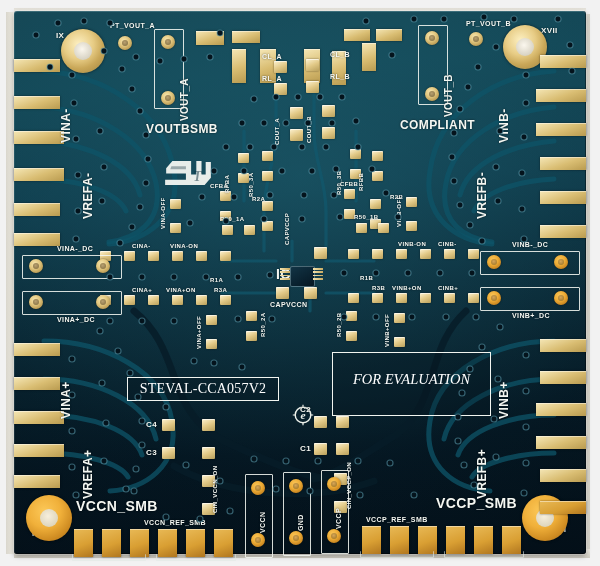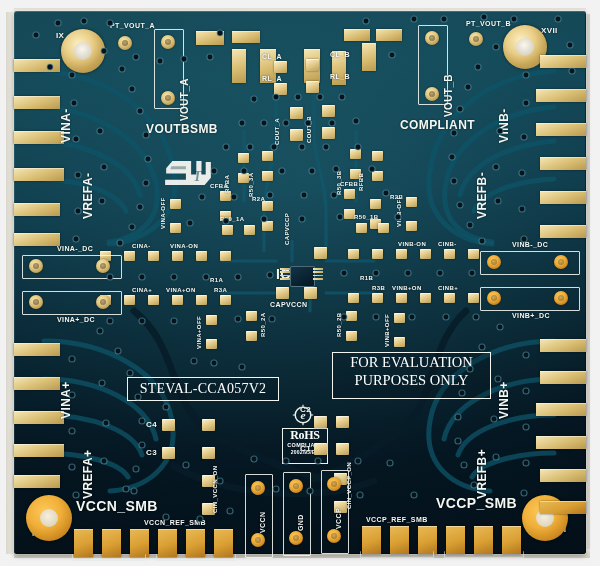--- a/index.html
+++ b/index.html
@@ -77,21 +77,21 @@
 
   
   #st-logo{position:absolute;left:148px;top:145px;width:52px;height:34px;}
 
   
   .boxtext{position:absolute;border:1.5px solid #f2f5f0;color:#ffffff;
     font-family:"Liberation Serif",serif;text-align:center;background:rgba(4,16,24,.25);}
   #steval-label{left:113px;top:366px;width:150px;height:22px;font-size:14px;
     line-height:22px;letter-spacing:.2px;}
   #eval-note{left:318px;top:341px;width:157px;height:45px;font-size:14.5px;
-    padding-top:0;line-height:18px;}
+    padding-top:17px;line-height:18px;font-style:italic;}
 
   
   #rohs{position:absolute;left:268px;top:417px;width:44px;height:34px;
     border:1.3px solid #eef2ec;text-align:center;color:#fff;}
   #rohs .r1{font-family:"Liberation Serif",serif;font-weight:700;font-size:12px;line-height:13px;letter-spacing:-.3px;}
   #rohs .r2{font-size:5.5px;font-weight:700;letter-spacing:.3px;line-height:7px;}
   #rohs .r3{font-size:5px;font-weight:700;letter-spacing:.2px;line-height:6px;}
   #e-mark{position:absolute;left:277px;top:392px;width:24px;height:24px;}
 
   
@@ -418,33 +418,27 @@
     <div class="lbl s7" style="left:498px;top:230px;">VINB-_DC</div>
 
     <div class="silk-box" style="left:466px;top:276px;width:98px;height:22px;"></div>
     <div class="pth amber" style="left:473px;top:280px;"></div>
     <div class="pth amber" style="left:540px;top:280px;"></div>
     <div class="lbl s7" style="left:498px;top:301px;">VINB+_DC</div>
 
     <div class="boxtext" id="steval-label">STEVAL-CCA057V2</div>
     <div class="boxtext" id="eval-note">
       <div>FOR EVALUATION</div>
-      <div>PURPOSES ONLY</div>
     </div>
 
     <svg id="e-mark" viewBox="0 0 40 40">
       <circle cx="20" cy="20" r="13" fill="none" stroke="#eef2ec" stroke-width="2.4"></circle>
       <text x="20" y="27" text-anchor="middle" font-family="Liberation Serif, serif" font-size="19" font-style="italic" font-weight="700" fill="#eef2ec">e</text>
       <path d="M3 20 L7 20 M33 20 L37 20 M20 3 L20 7 M20 33 L20 37" stroke="#eef2ec" stroke-width="2"></path>
     </svg>
-    <div id="rohs">
-      <div class="r1">RoHS</div>
-      <div class="r2">COMPLIANT</div>
-      <div class="r3">2002/95/EC</div>
-    </div>
 
     <div class="smd lg" style="left:148px;top:408px;"></div>
     <div class="smd lg" style="left:188px;top:408px;"></div>
     <div class="smd lg" style="left:148px;top:436px;"></div>
     <div class="smd lg" style="left:188px;top:436px;"></div>
     <div class="lbl s8" style="left:132px;top:410px;">C4</div>
     <div class="lbl s8" style="left:132px;top:438px;">C3</div>
     <div class="smd lg" style="left:188px;top:464px;"></div>
     <div class="smd lg" style="left:188px;top:492px;"></div>
     <div class="lbl s6 rot90" style="left:204px;top:496px;">CIN_VCCN_ON</div>

